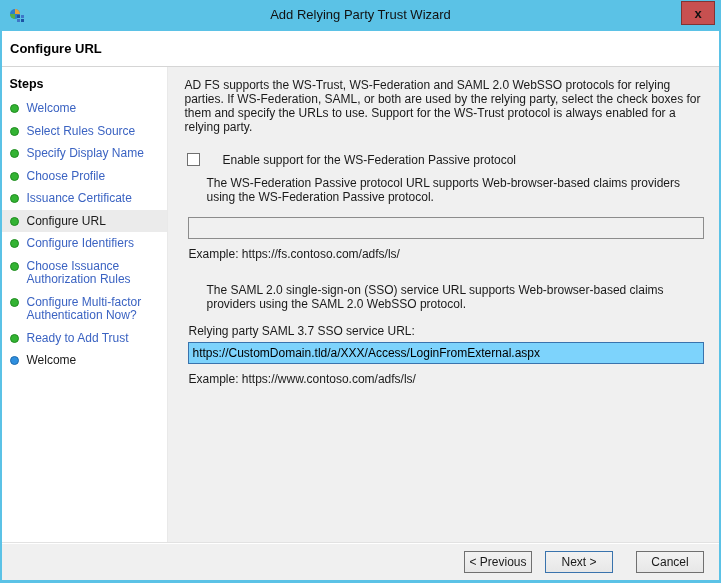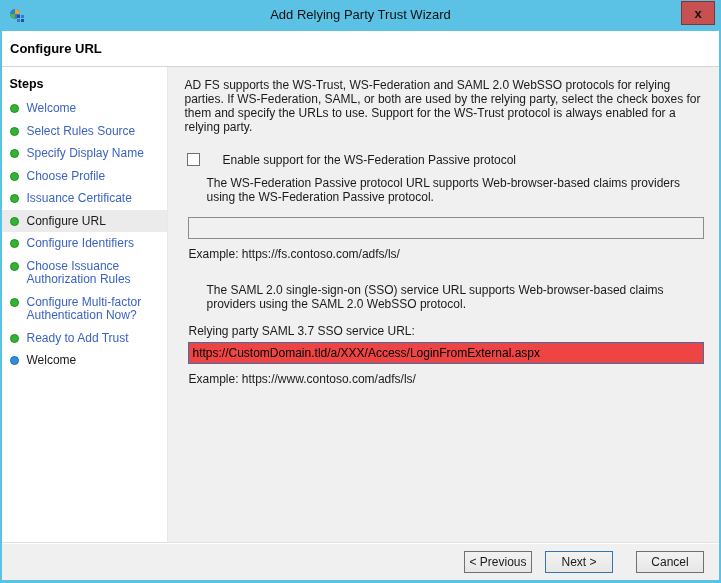--- a/index.html
+++ b/index.html
@@ -118,21 +118,21 @@
     font-family: "Liberation Sans", "DejaVu Sans", sans-serif;
     font-size: 12px;
     padding: 2px 4px;
     outline: none;
   }
   .url-input.disabled {
     background: #F0F0F0;
     border: 1px solid #8C8C8C;
   }
   .url-input.focused {
-    background: #ef4444;
+    background: #7dd3fc;
     border: 1px solid #3973AD;
     color: #000;
   }
   .example { margin: 0 0 19px 4px; }
   .gap-after-example { margin-bottom: 22px; }
   
   .footer {
     flex: 0 0 37px;
     border-top: 1px solid #FFFFFF;
     box-shadow: 0 -1px 0 #E2E2E2;

